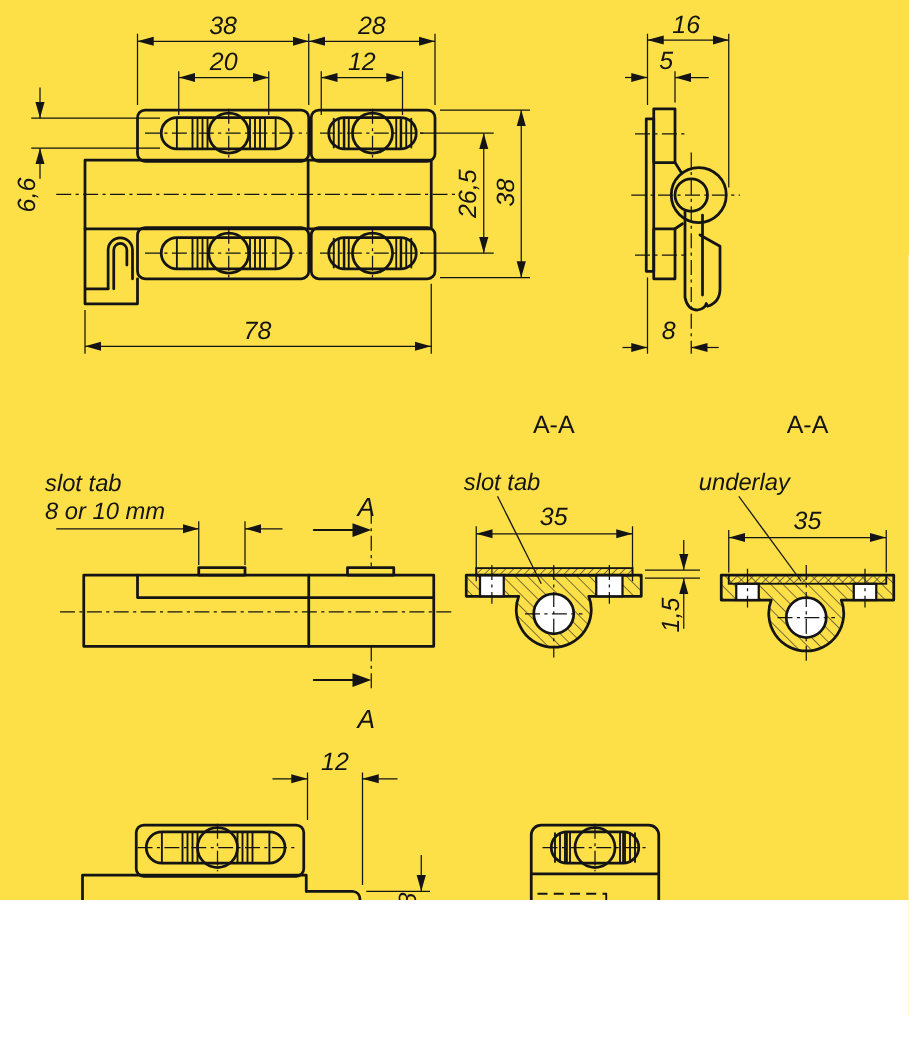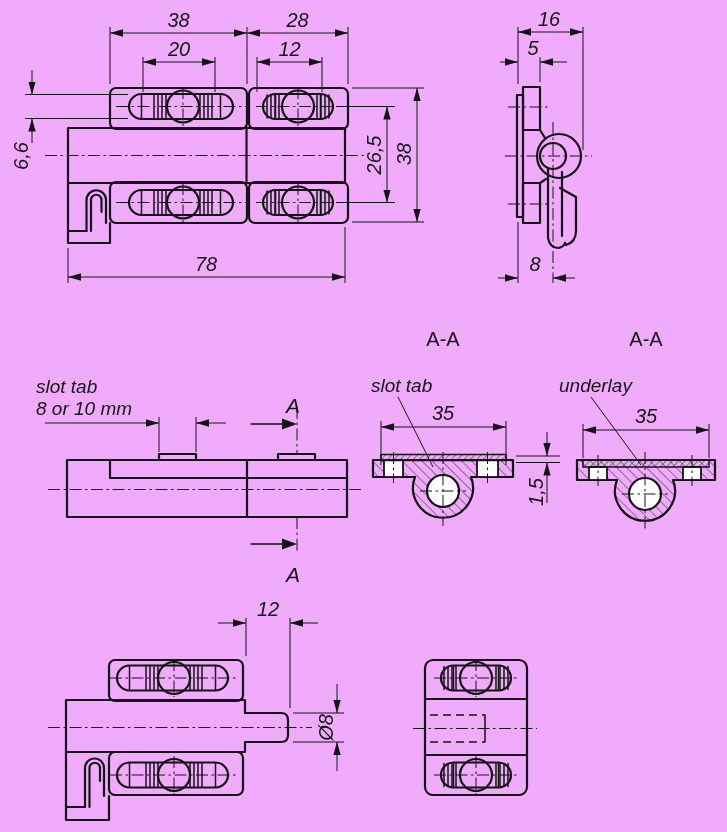--- a/index.html
+++ b/index.html
@@ -1,16 +1,16 @@
 <!DOCTYPE html>
 <html><head>
 <meta charset="utf-8">
 <style>
   html,body{margin:0;padding:0;background:#fff;}
-  .stage{position:relative;width:727px;height:832px;background:#f0abfc;overflow:hidden;}
+  .stage{position:relative;width:727px;height:720px;background:#fde047;overflow:hidden;}
   svg{display:block;}
   .o{fill:none;stroke:#141414;stroke-width:2.2;stroke-linejoin:round;stroke-linecap:round;}
   .m{fill:none;stroke:#141414;stroke-width:1.5;stroke-linecap:round;}
   .t{fill:none;stroke:#141414;stroke-width:1;}
   .cl{fill:none;stroke:#141414;stroke-width:1;stroke-dasharray:12 3.5 2.5 3.5;}
   .h{fill:none;stroke:#141414;stroke-width:1.5;stroke-dasharray:8 5;}
   .hatchA{fill:url(#hatch1);stroke:#141414;stroke-width:2.2;stroke-linejoin:round;}
   .hatchB{fill:url(#hatch2);stroke:#141414;stroke-width:1.5;}
   .wh{fill:#ffffff;stroke:#141414;stroke-width:1.8;}
   .whO{fill:#ffffff;stroke:#141414;stroke-width:2.2;}

